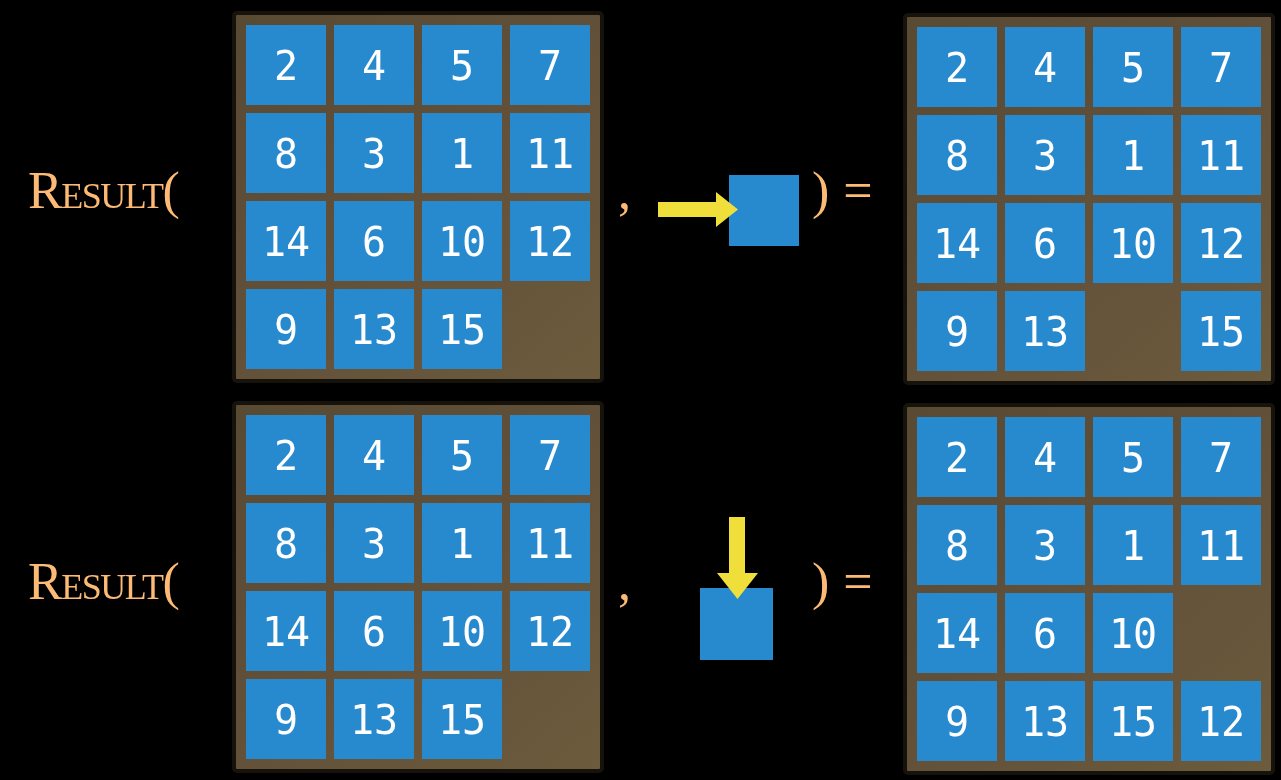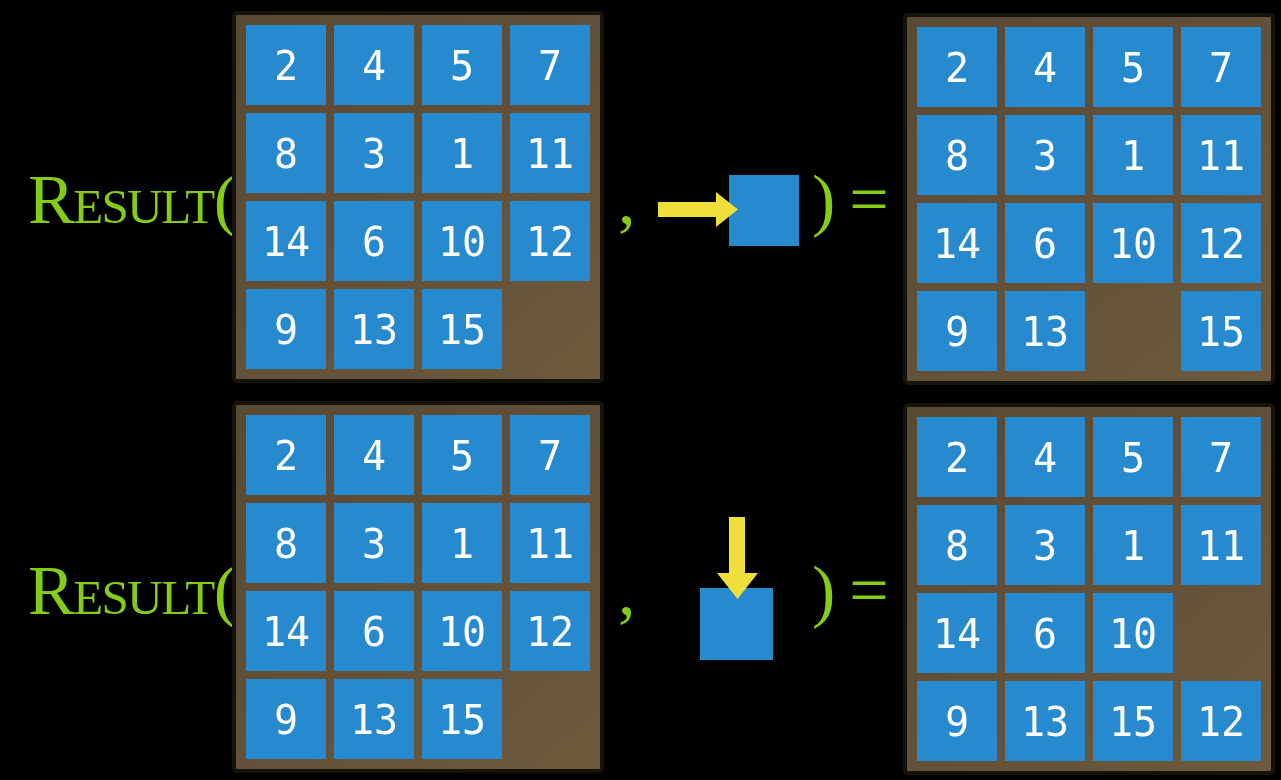--- a/index.html
+++ b/index.html
@@ -45,23 +45,23 @@
     color: var(--tile-text, #fff);
     font-family: "DejaVu Sans Mono", monospace;
     font-size: 40px;
     line-height: 1;
     padding-top: 2px;
   }
   .cell.blank { background: transparent; }
   
   .expr-label {
     position: absolute;
-    color: #84cc16;
+    color: #fdba74;
     font-family: "Liberation Serif", serif;
-    font-size: 70px;
+    font-size: 52px;
     line-height: 1.07;
     white-space: nowrap;
   }
   .sc { font-variant: small-caps; letter-spacing: -1.5px; }
   .paren { font-weight: 400; }
   .eq { margin-left: 14px; }
   
   .action-icon { position: absolute; }
   .tile-fill { fill: var(--tile, #2789CE); }
   .arrow-fill { fill: var(--arrow, #F0DF3B); }

